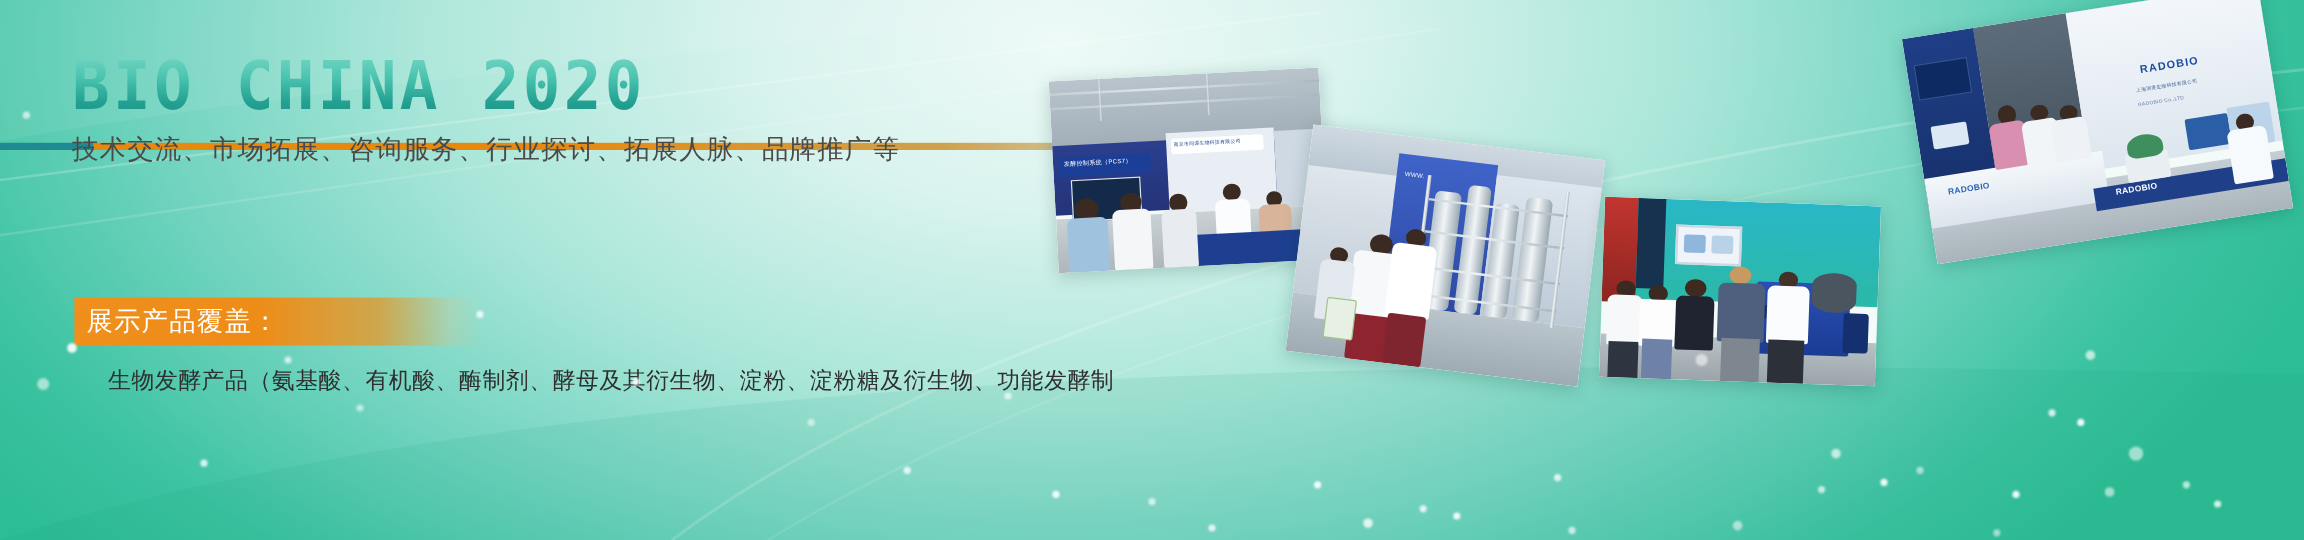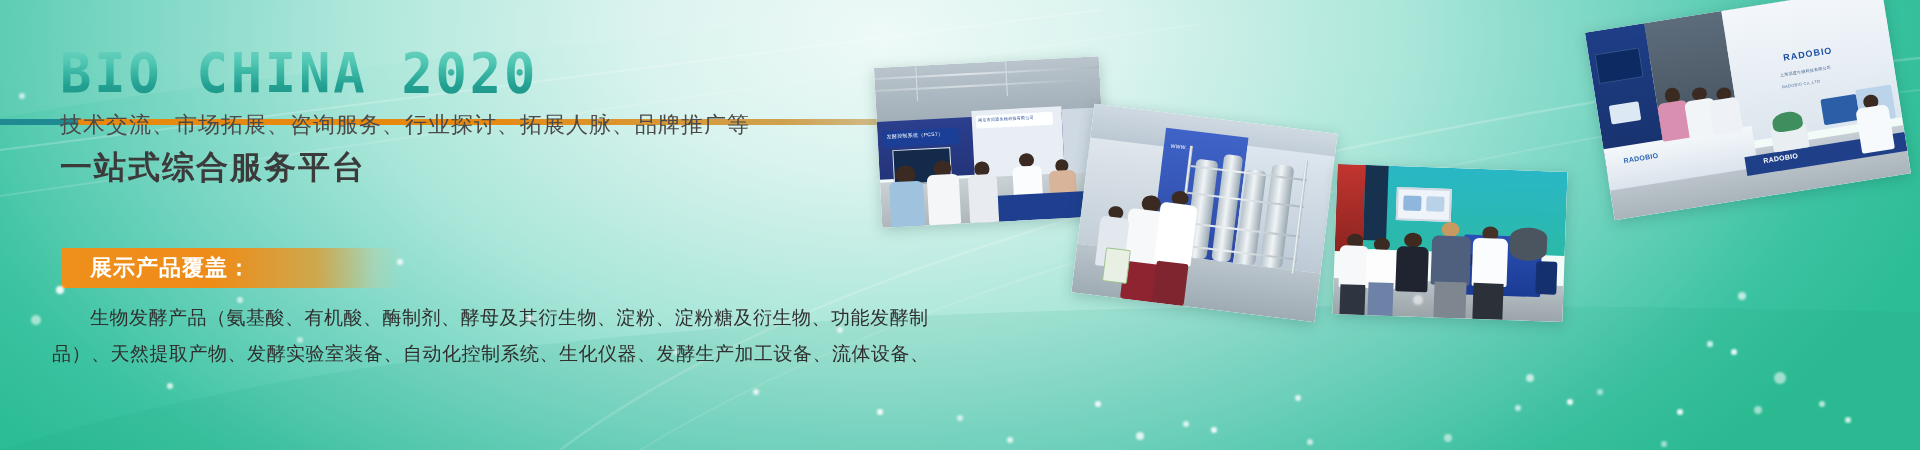--- a/index.html
+++ b/index.html
@@ -48,22 +48,22 @@
           letter-spacing:1px; white-space:nowrap;text-align:right; }
   .sub2 { position:absolute; left:60px; top:146px; font-size:32px; font-weight:bold;
           color:#3b3b3b; letter-spacing:2px; white-space:nowrap; }
 
   .orange-banner {
     position:absolute; left:62px; top:248px; width:340px; height:40px;
     background:linear-gradient(90deg,#ef8f1c 0%,#ee8c18 45%,#cda84e 75%,rgba(205,200,150,0.35) 92%,rgba(200,220,205,0) 100%);
     display:flex; align-items:center;
   }
   .orange-banner span {
-    color:#ffffff; font-size:22px; font-weight:bold; letter-spacing:1px;
-    padding-left:28px; white-space:nowrap;
+    color:#ffffff; font-size:22px; font-weight:normal; letter-spacing:1px;
+    padding-left:10px; white-space:nowrap;
   }
 
   .body-text { position:absolute; left:52px; top:300px; width:800px;
                font-size:19px; line-height:36px; color:#2f2f2f; letter-spacing:0.5px; }
   .body-text .ln { display:block; white-space:nowrap; }
   .body-text .ln.first { text-indent:38px; }
 
   
   .photo {
     position:absolute;
@@ -119,29 +119,27 @@
   <div class="left">
 
     <div class="title">BIO CHINA 2020</div>
 
     <div class="divider">
       <div class="seg-teal"></div>
       <div class="seg-orange"></div>
     </div>
 
     <div class="sub1">技术交流、市场拓展、咨询服务、行业探讨、拓展人脉、品牌推广等</div>
-    <div class="sub2">一站式综合服务平台</div>
 
     <div class="orange-banner">
       <span>展示产品覆盖：</span>
     </div>
 
     <div class="body-text">
       <span class="ln first">生物发酵产品（氨基酸、有机酸、酶制剂、酵母及其衍生物、淀粉、淀粉糖及衍生物、功能发酵制</span>
-      <span class="ln">品）、天然提取产物、发酵实验室装备、自动化控制系统、生化仪器、发酵生产加工设备、流体设备、</span>
     </div>
   </div>
 
   <div class="photo" id="photo1">
     <div class="inner">
       <div class="sc ph-img">
         <div class="sky" style="background:linear-gradient(180deg,#b9c4cc,#9aa7b1);height:46%"></div>
         <div class="wall" style="left:0;top:34%;right:0;height:36%;background:linear-gradient(180deg,#2b3f8e,#24347a)"></div>
         <div class="wall" style="left:42%;top:30%;width:40%;height:44%;background:#e9eef5"></div>
         <div class="wall" style="left:82%;top:32%;width:18%;height:40%;background:#cfd9e4"></div>

